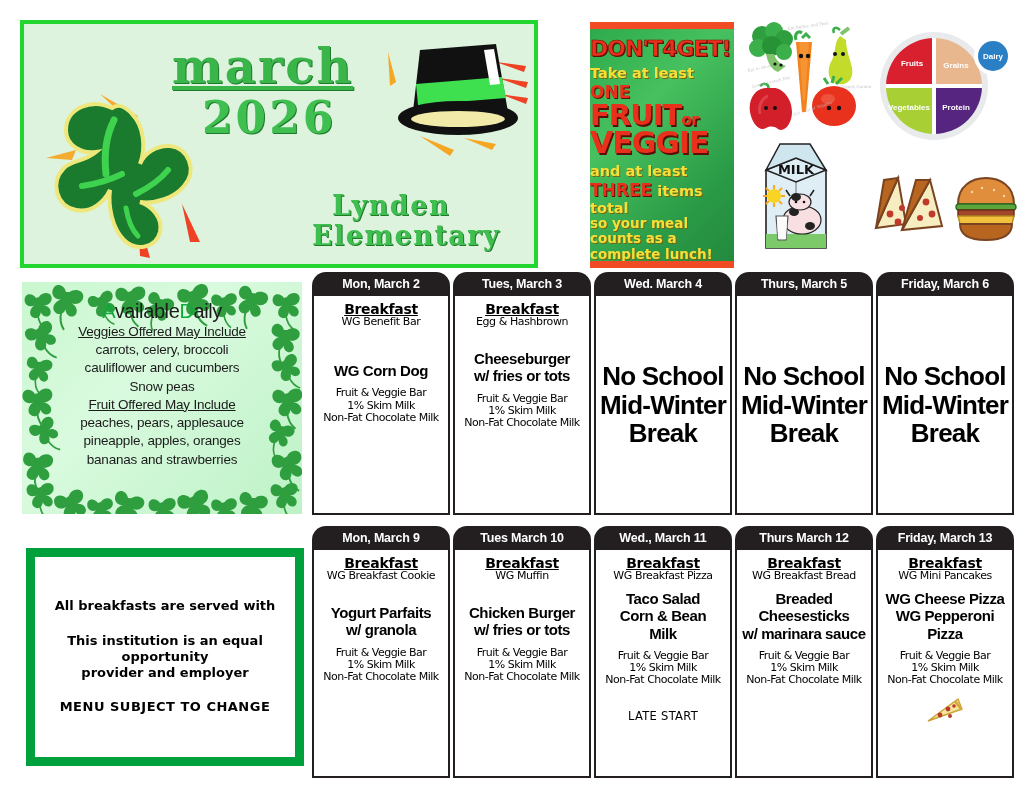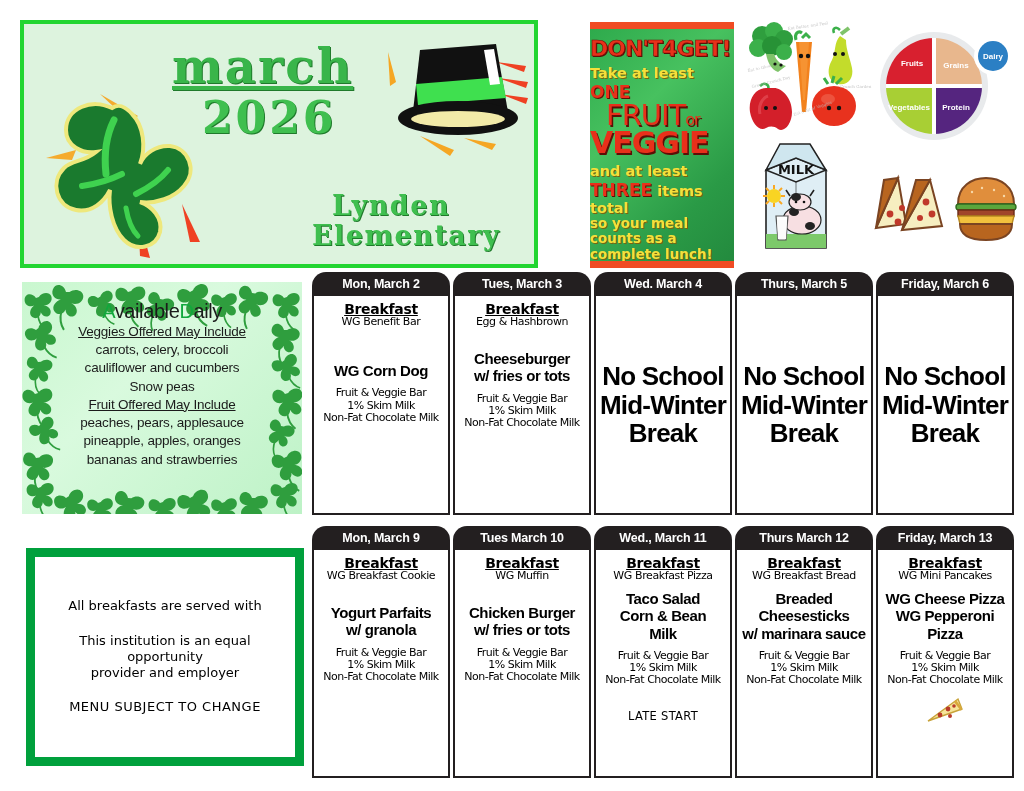--- a/index.html
+++ b/index.html
@@ -60,22 +60,22 @@
   .poster-line { text-align: left; width: 100%; font-family: "DejaVu Sans", sans-serif; }
   .pl-dontforget {
     margin-top: 7px; font-size: 22px; font-weight: bold; color: #e8301a;
     letter-spacing: -1px; -webkit-text-stroke: 0.6px #6b1008;
     text-shadow: 1px 1px 0 #5c0e06;
   }
   .pl-take { font-size: 14.5px; font-weight: bold; color: #f5e03a; margin-top: 4px;
              text-shadow: 1px 1px 0 #7a6310; letter-spacing: 0px;}
   .pl-one { font-size: 17px; font-weight: bold; color: #e8301a; margin-top: 1px;
             text-shadow: 1px 1px 0 #5c0e06;}
-  .pl-fruit { font-size: 29px; font-weight: normal; color: #e8301a; line-height: 0.94;
-              text-shadow: 1.5px 1.5px 0 #5c0e06; letter-spacing: -1px; margin-left: 16px;}
+  .pl-fruit { font-size: 29px; font-weight: bold; color: #e8301a; line-height: 0.94;
+              text-shadow: 1.5px 1.5px 0 #5c0e06; letter-spacing: -1px;}
   .pl-fruit .sm { font-size: 16px; }
   .pl-veggie { font-size: 30px; font-weight: bold; color: #e8301a; line-height: 0.92;
                text-shadow: 1.5px 1.5px 0 #5c0e06; letter-spacing: -1px;}
   .pl-andat { font-size: 14.5px; font-weight: bold; color: #f5e03a; margin-top: 6px;
               text-shadow: 1px 1px 0 #7a6310;}
   .pl-three { font-size: 14.5px; font-weight: bold; margin-top: 1px; }
   .pl-three .red { color:#e8301a; font-size: 17px; text-shadow: 1px 1px 0 #5c0e06;}
   .pl-three .yel { color:#f5e03a; text-shadow: 1px 1px 0 #7a6310;}
   .pl-small { font-size: 13.5px; font-weight: bold; color: #f5e03a; line-height: 1.15;
               text-shadow: 1px 1px 0 #7a6310;}
@@ -108,21 +108,21 @@
 
   
   .notice-box {
     position: absolute; left: 26px; top: 548px; width: 278px; height: 218px;
     background: #fff; border: 9px solid #00a03c;
   }
   .notice-inner {
     width: 100%; height: 100%; display: flex; flex-direction: column;
     align-items: center; justify-content: center;
     font-family: "DejaVu Sans", sans-serif;
-    font-size: 13px; font-weight: normal; color: #000; text-align: center;
+    font-size: 13px; font-weight: bold; color: #000; text-align: center;
     line-height: 1.25; padding: 6px 12px;
   }
   .notice-inner .blk { margin-bottom: 18px; }
   .notice-inner .blk:last-child { margin-bottom: 0; }
   .notice-caps { letter-spacing: 0.5px; }
 
   
   .week { position: absolute; display: flex; }
   .week-1 { left: 312px; top: 272px; }
   .week-2 { left: 312px; top: 526px; }

